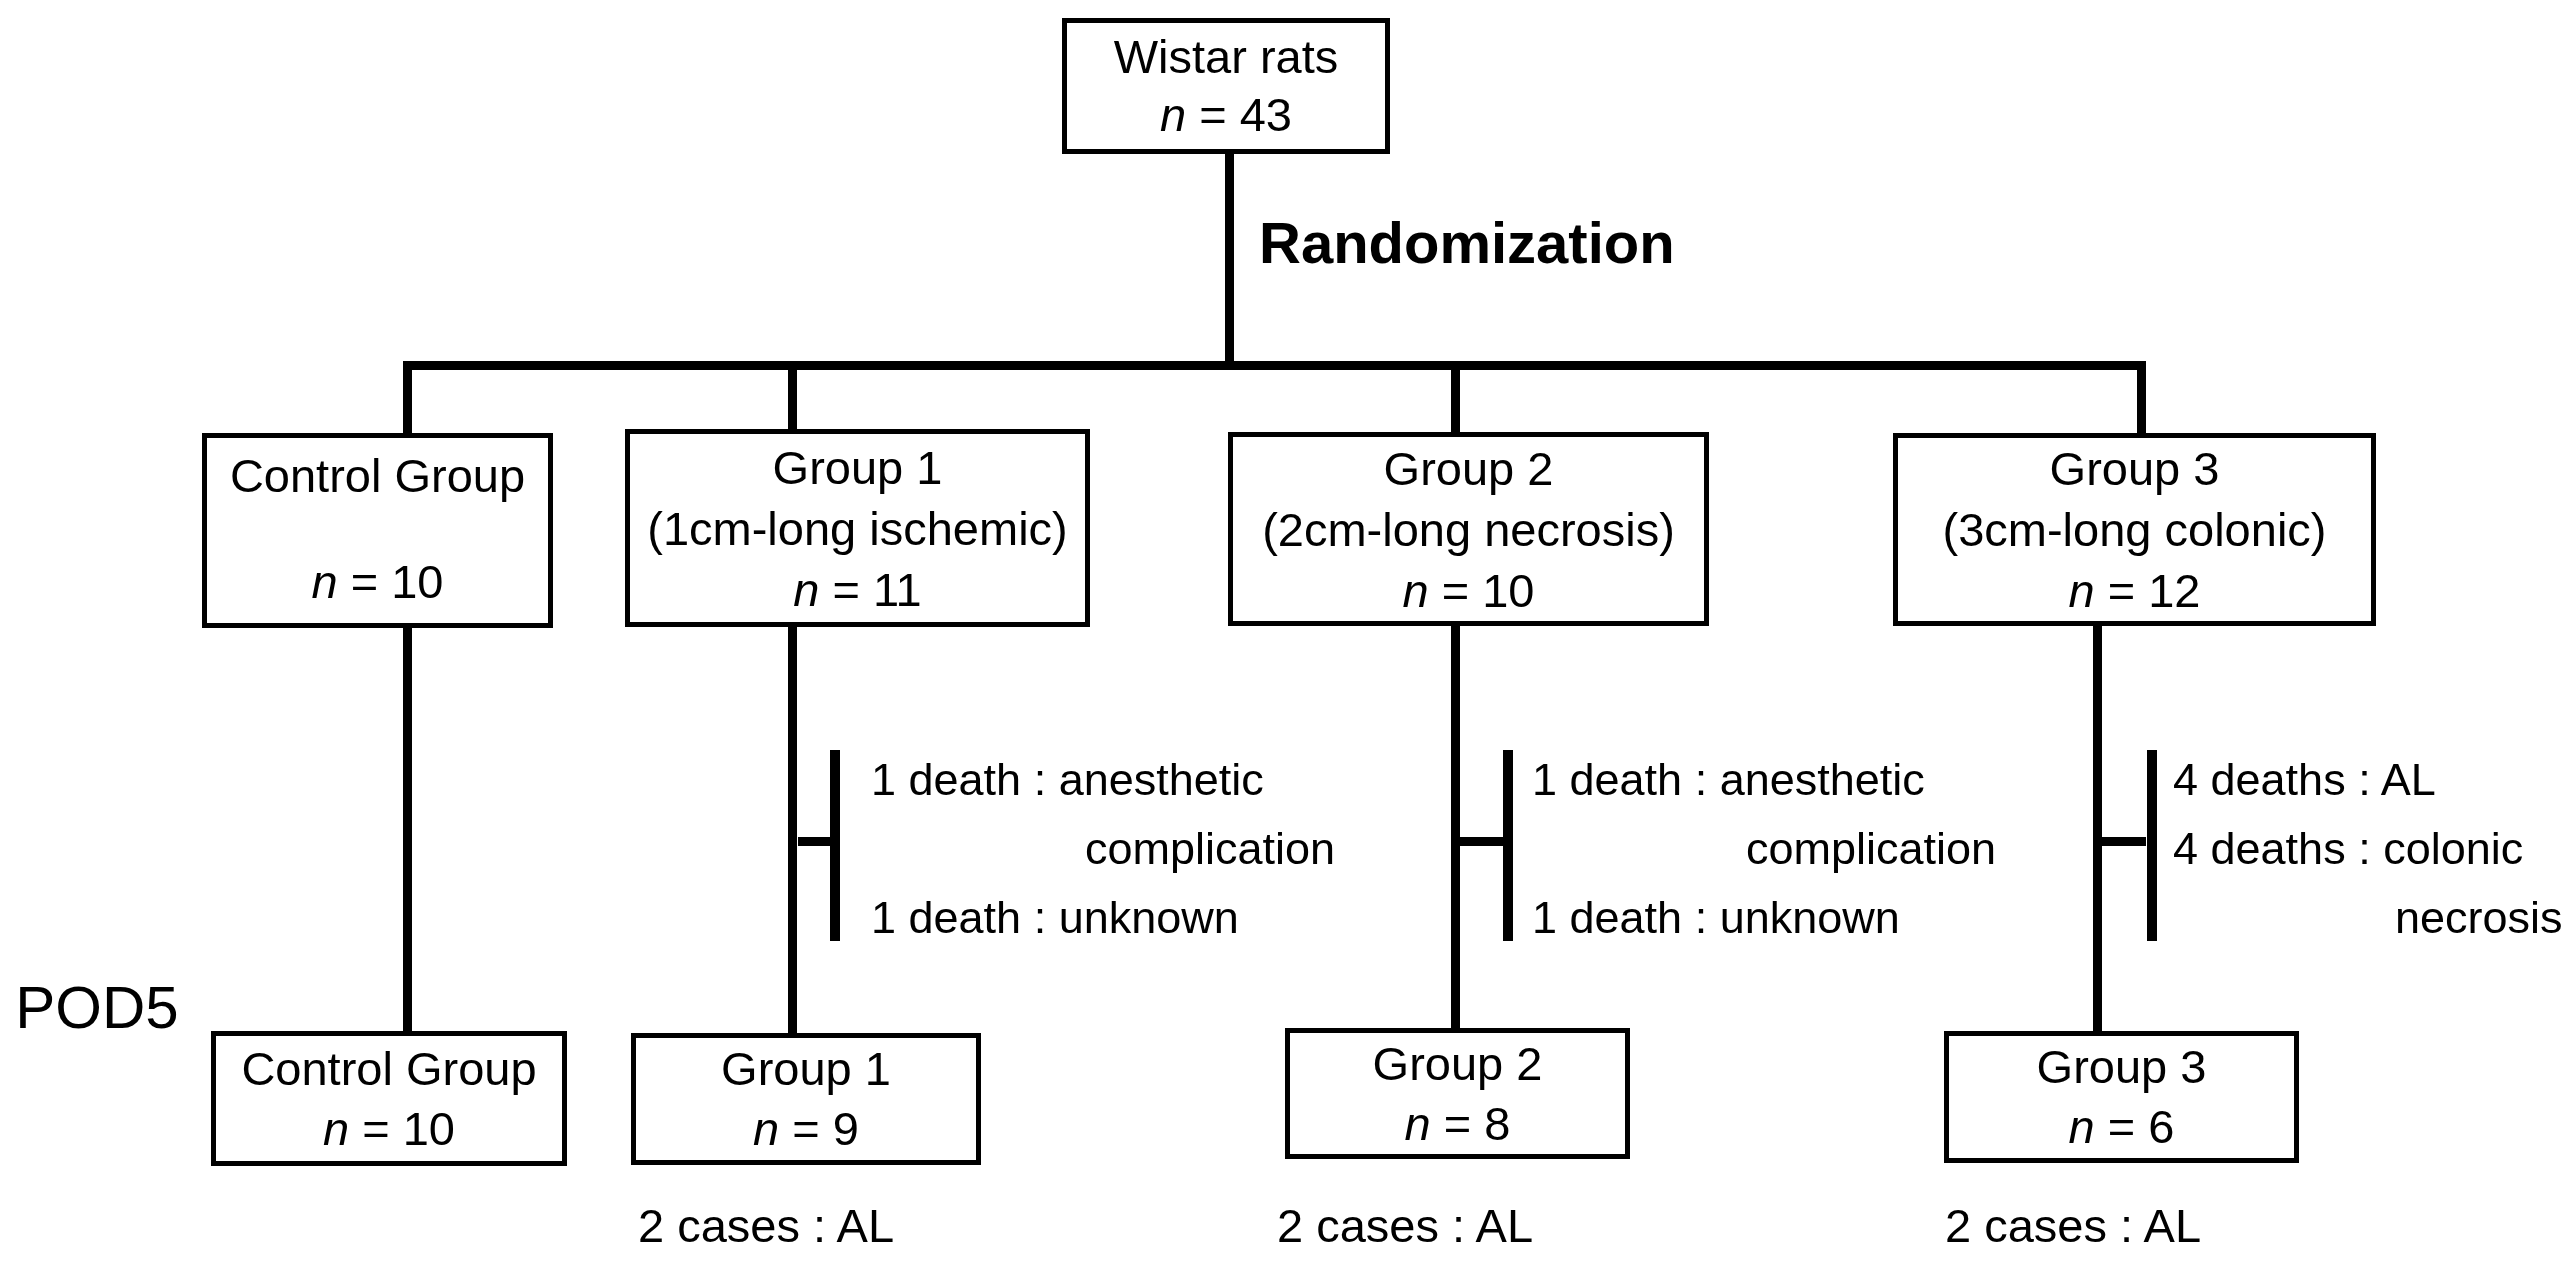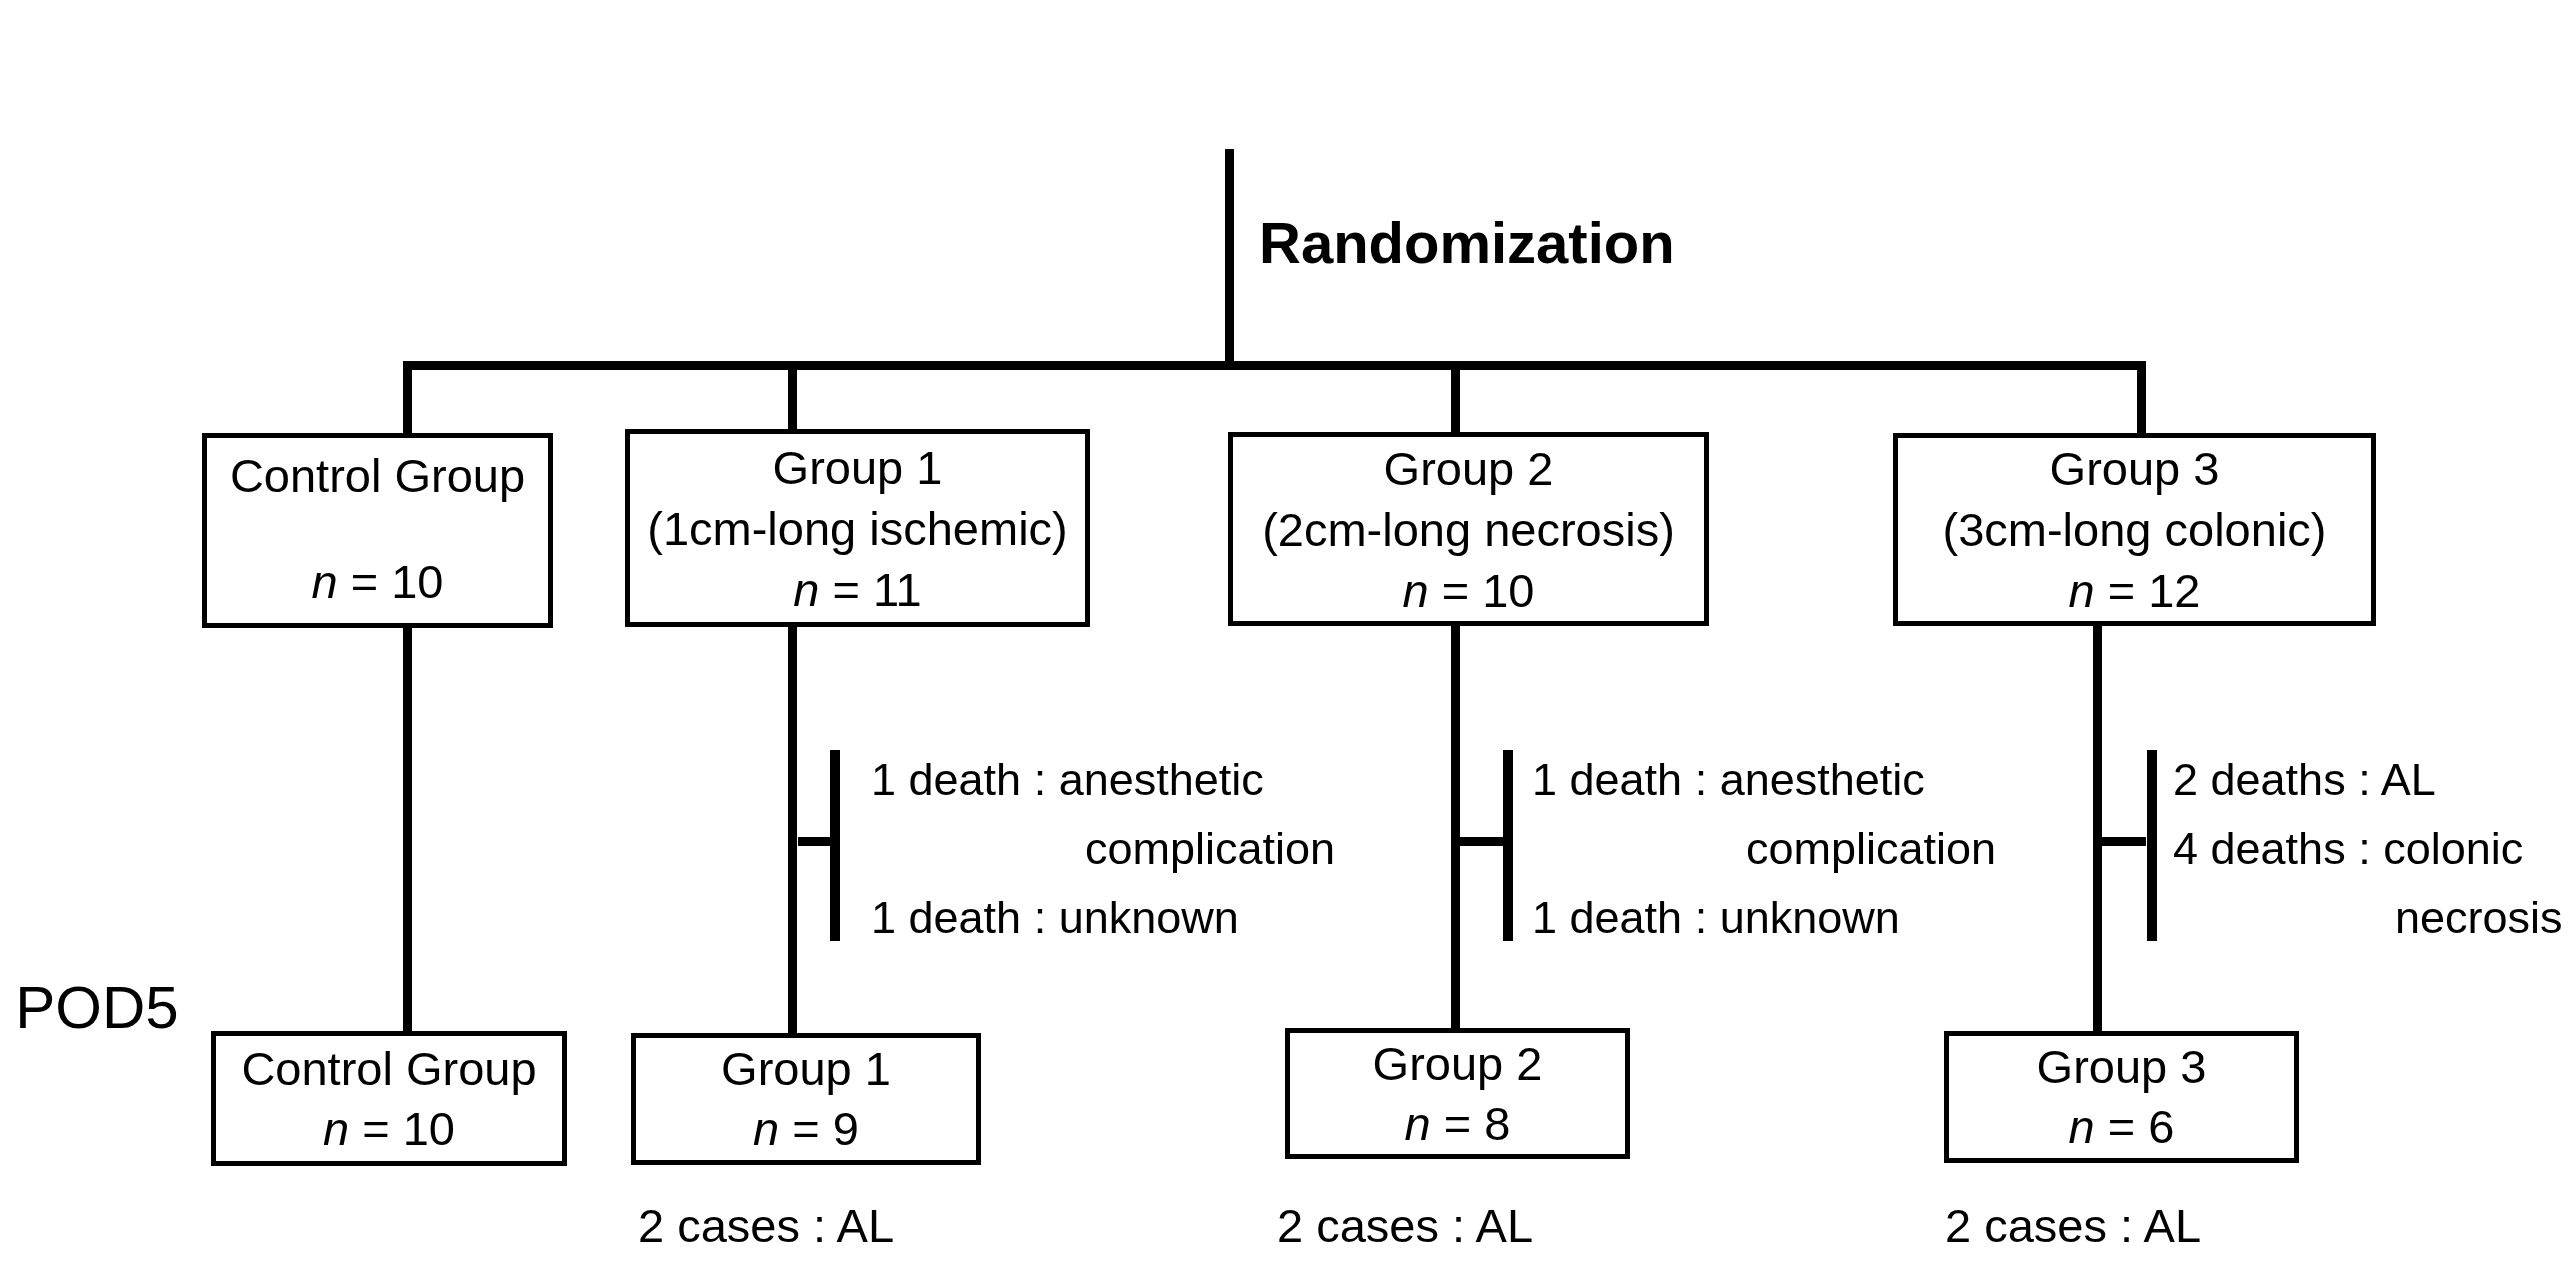--- a/index.html
+++ b/index.html
@@ -87,20 +87,24 @@
 
   <div class="hline" style="left:798px; top:837px; width:32px; height:9.2px;"></div>
   <div class="vline" style="left:830px; top:750px; width:10px; height:191px;"></div>
 
   <div class="hline" style="left:1460px; top:837px; width:43px; height:9.2px;"></div>
   <div class="vline" style="left:1503px; top:750px; width:10px; height:191px;"></div>
 
   <div class="hline" style="left:2102px; top:837px; width:44px; height:9.2px;"></div>
   <div class="vline" style="left:2147px; top:750px; width:10px; height:191px;"></div>
 
+  <div class="box top2" style="left:1062px; top:18.3px; width:328px; height:136px;">
+    <div class="bline">Wistar rats</div>
+    <div class="bline"><span class="var">n</span><span class="neq">= 43</span></div>
+  </div>
 
   <div class="title-label" style="left:1259px; top:215px;">Randomization</div>
   <div class="pod" style="left:15.3px; top:977px;">POD5</div>
 
   <div class="box split" style="left:202px; top:433px; width:351px; height:195px;">
     <div class="bline">Control Group</div>
     <div class="bline"><span class="var">n</span><span class="neq">= 10</span></div>
   </div>
 
   <div class="box three" style="left:625px; top:429px; width:465px; height:198px;">
@@ -127,21 +131,21 @@
     <div>1 death : unknown</div>
   </div>
 
   <div class="ann" style="left:1532px; top:745px;">
     <div>1 death : anesthetic</div>
     <div class="ind-g12">complication</div>
     <div>1 death : unknown</div>
   </div>
 
   <div class="ann" style="left:2173px; top:745px;">
-    <div>2 deaths : AL</div>
+    <div>4 deaths : AL</div>
     <div>4 deaths : colonic</div>
     <div class="ind-g3">necrosis</div>
   </div>
 
   <div class="box" style="left:211px; top:1031px; width:356px; height:135px;">
     <div class="bline">Control Group</div>
     <div class="bline"><span class="var">n</span><span class="neq">= 10</span></div>
   </div>
 
   <div class="box" style="left:631px; top:1033px; width:350px; height:132px;">

